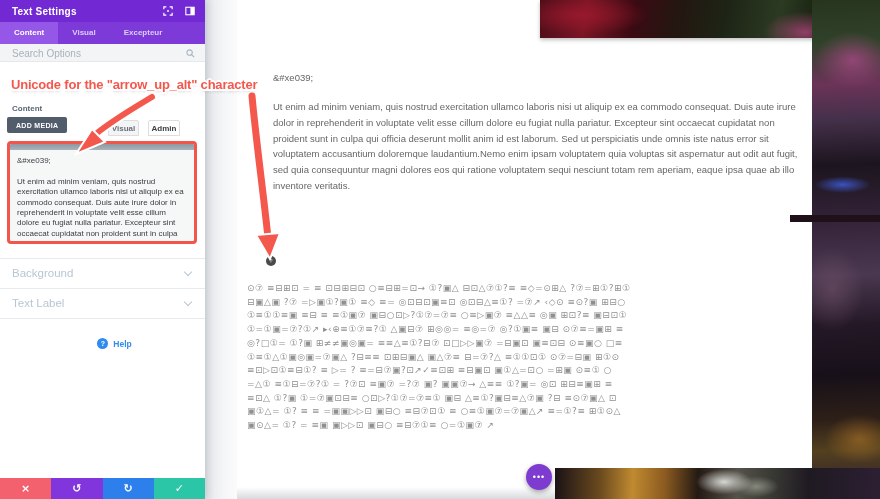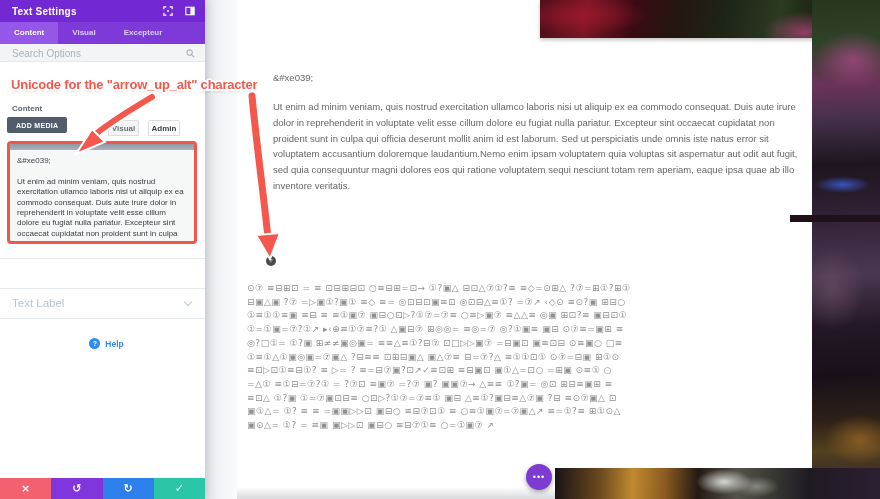--- a/index.html
+++ b/index.html
@@ -43,21 +43,21 @@
                   background:linear-gradient(#8e98a1,#aab3bb); }
   .editor-text { position:absolute; left:7px; top:12px; width:172px; height:84px; overflow:hidden;
                  font-size:8px; line-height:10.4px; color:#3c4045; white-space:pre-line; }
 
   .pdivider { position:absolute; left:0; width:205px; height:1px; background:#e8ebee; }
   .psection { position:absolute; left:0; width:205px; height:30px; cursor:pointer; }
   .psection-label { position:absolute; left:12px; top:0; line-height:30px; font-size:11.5px; color:#b9c6d3; }
   .chev { position:absolute; right:14px; top:11px; width:6px; height:6px;
           border-right:1.6px solid #b9c6d3; border-bottom:1.6px solid #b9c6d3; transform:rotate(45deg); }
 
-  .help-row { position:absolute; left:4px; top:338px; width:205px; display:flex; justify-content:center;
+  .help-row { position:absolute; left:12px; top:338px; width:205px; display:flex; justify-content:center;
               align-items:center; gap:5px; cursor:pointer; }
   .help-circle { width:11px; height:11px; border-radius:50%; background:#2f8bf0; color:#fff; font-size:7px;
                  font-weight:700; text-align:center; line-height:11px; }
   .help-label { font-size:8.5px; font-weight:700; color:#2f8bf0; }
 
   .panel-footer { position:absolute; left:0; top:478px; width:205px; height:21px; display:flex; }
   .fbtn { flex:1; border:none; color:#fff; font-size:11px; font-weight:700; line-height:21px;
           text-align:center; font-family:"DejaVu Sans",sans-serif; cursor:pointer; }
   .fbtn-discard { background:#f2616d; }
   .fbtn-undo    { background:#8135dc; }
@@ -160,20 +160,24 @@
     <div class="etab etab-text">Admin</div>
 
     <div class="editor-box">
       <div class="editor-strip"></div>
       <div class="editor-text">&amp;#xe039;
 
 Ut enim ad minim veniam, quis nostrud exercitation ullamco laboris nisi ut aliquip ex ea commodo consequat. Duis aute irure dolor in reprehenderit in voluptate velit esse cillum dolore eu fugiat nulla pariatur. Excepteur sint occaecat cupidatat non proident sunt in culpa qui officia deserunt mollit anim id est laborum. Sed ut perspiciatis unde omnis iste natus error</div>
     </div>
 
     <div class="pdivider" style="top:258px"></div>
+    <div class="psection" style="top:258px">
+      <span class="psection-label">Background</span>
+      <span class="chev"></span>
+    </div>
     <div class="pdivider" style="top:288px"></div>
     <div class="psection" style="top:288px">
       <span class="psection-label">Text Label</span>
       <span class="chev"></span>
     </div>
     <div class="pdivider" style="top:318px"></div>
 
     <div class="help-row">
       <span class="help-circle">?</span>
       <span class="help-label">Help</span>

